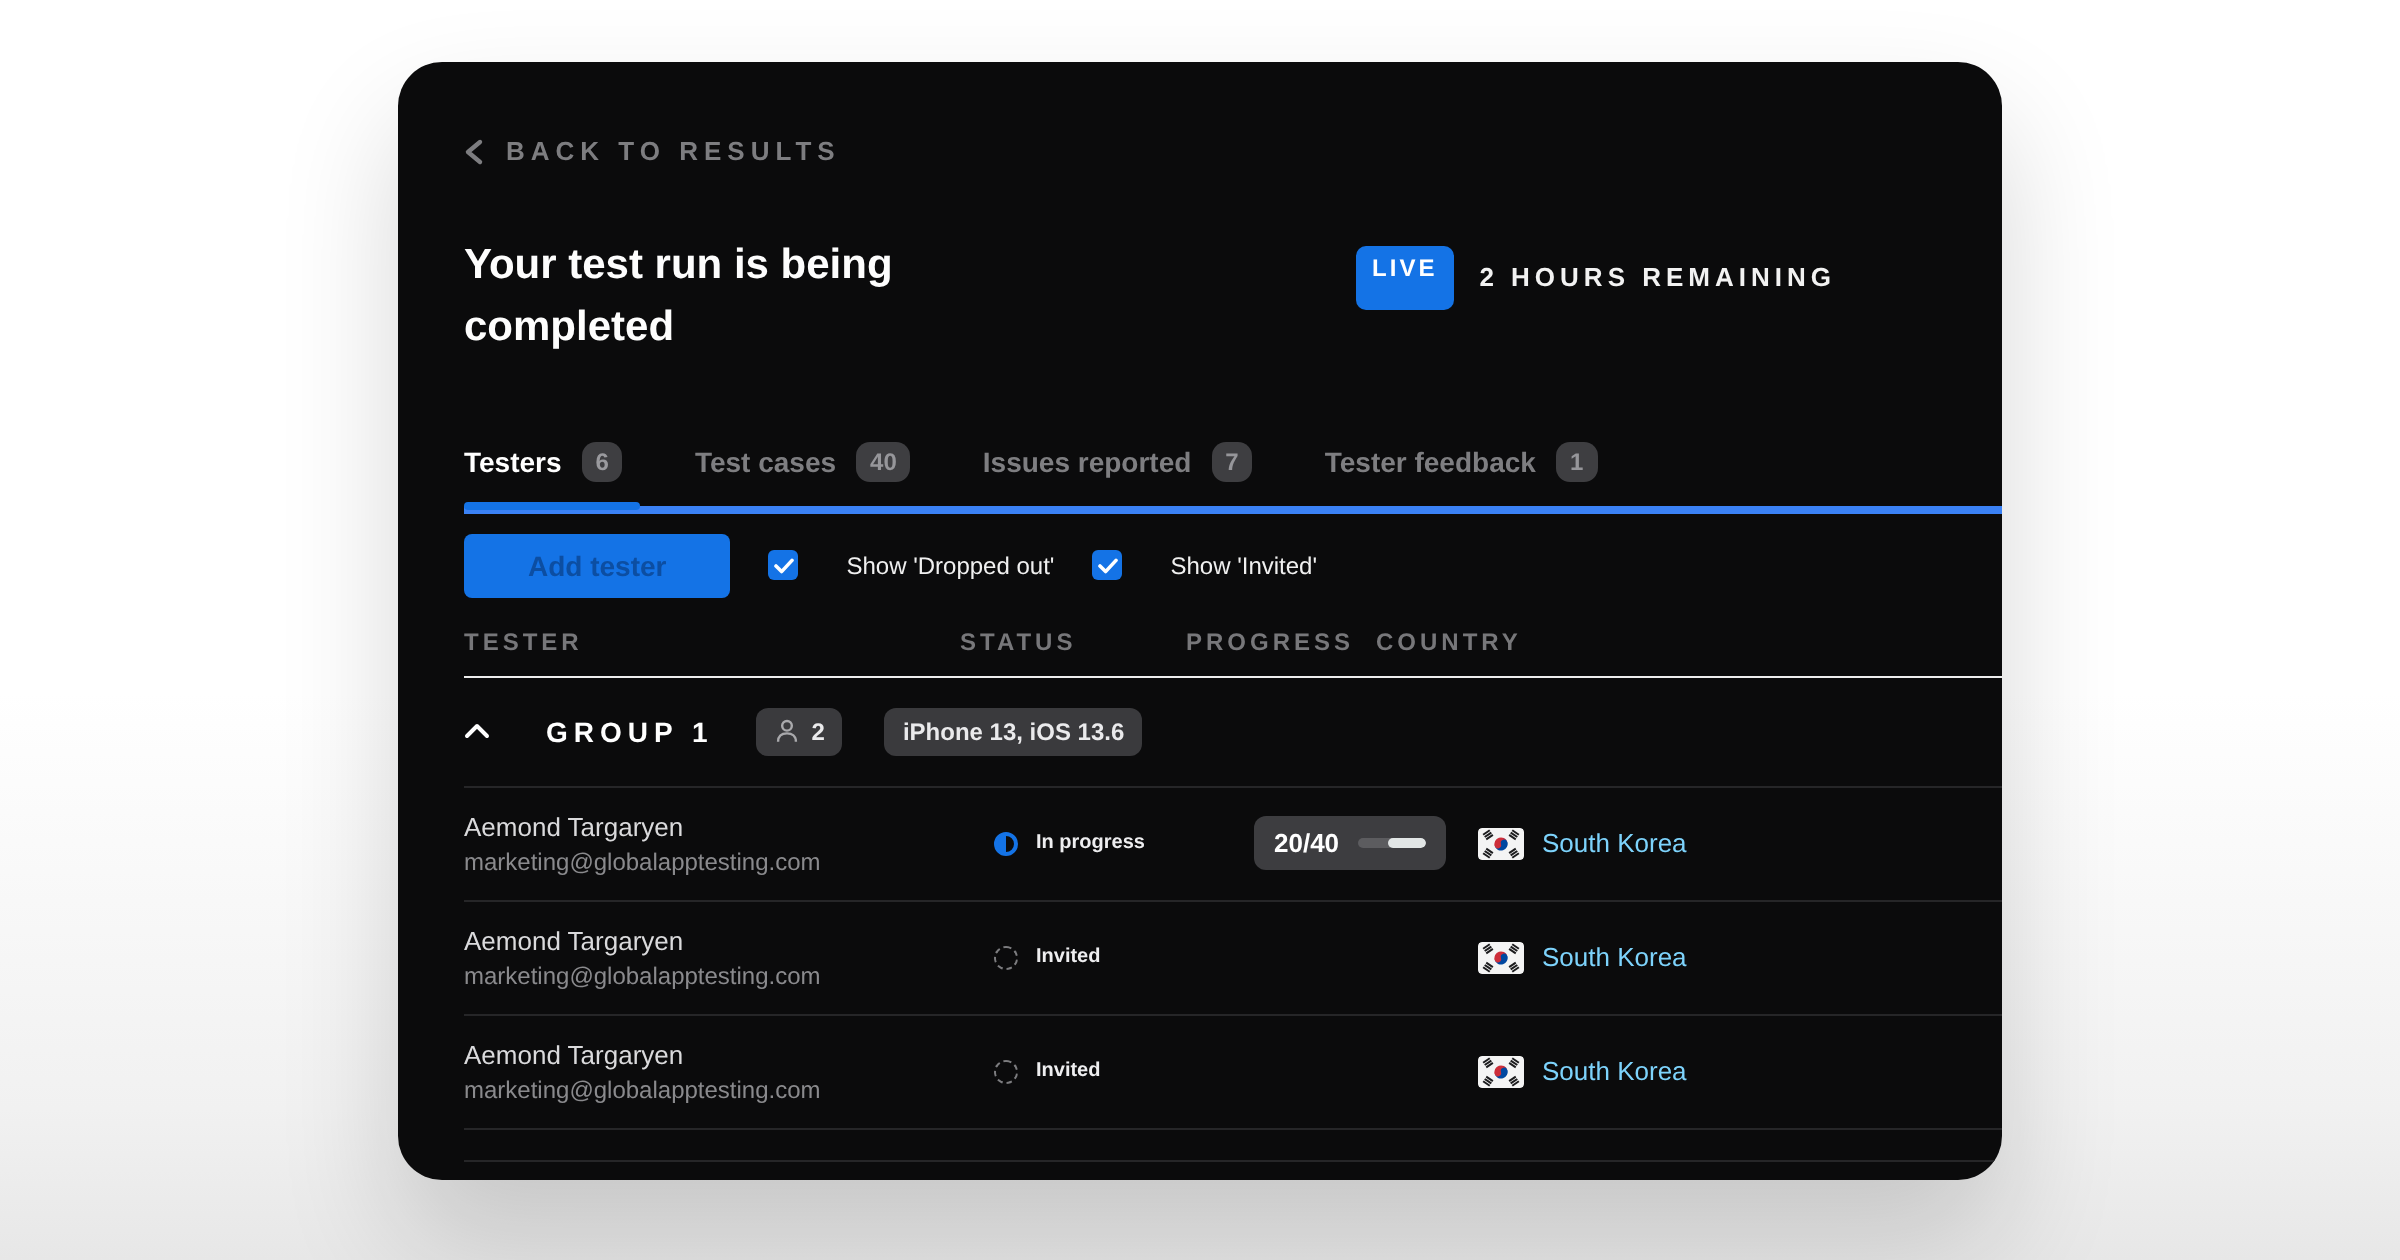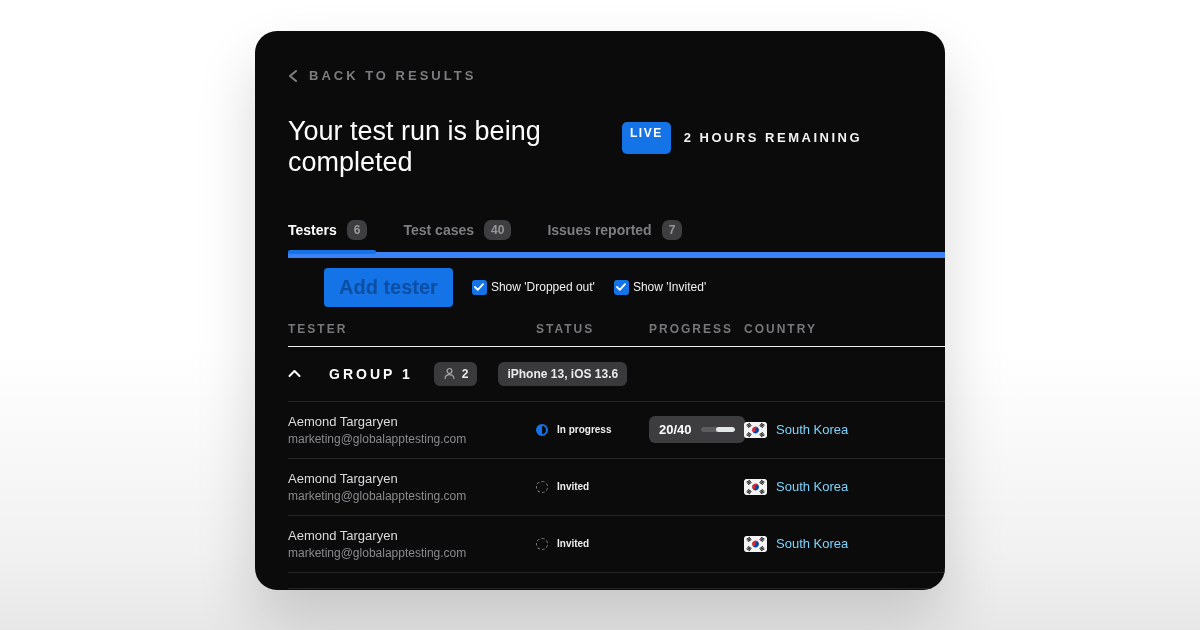--- a/index.html
+++ b/index.html
@@ -3,21 +3,21 @@
 <meta charset="utf-8">
 <style>
   * { box-sizing: border-box; }
   html, body { margin: 0; padding: 0; }
   body {
     width: 1200px; height: 630px; overflow: hidden;
     background: linear-gradient(180deg, #ffffff 0%, #ffffff 55%, #f1f1f1 88%, #e7e7e7 100%);
     font-family: "Liberation Sans", sans-serif;
   }
   .card {
-    width: 690px; height: 559px;
+    width: 802px; height: 559px;
     margin: 31px auto 0;
     background: var(--card_bg, #0b0b0c);
     border-radius: 22px;
     box-shadow: 0 30px 60px rgba(0,0,0,0.16);
     color: #fff;
     overflow: hidden;
   }
   .pad { padding-left: 33px; }
 
   
@@ -27,34 +27,34 @@
     color: #7d7d80; font-size: 13px; font-weight: bold; letter-spacing: 3px;
   }
 
   
   .title-row {
     display: flex; justify-content: space-between; align-items: flex-start;
     margin-top: 29px; padding-right: 83px;
   }
   h1 {
     margin: 0; max-width: 310px;
-    font-size: 27px; line-height: 31px; font-weight: 400; color: #fdfdfd;
+    font-size: 21px; line-height: 31px; font-weight: 700; color: #fdfdfd;
   }
   .live-group { display: flex; align-items: center; gap: 13px; margin-top: 6px; }
   .live-badge {
     background: var(--accent, #1473e6); color: #fff;
     font-size: 12px; font-weight: bold; letter-spacing: 1.5px;
     padding: 4px 8px 14px; border-radius: 5px;
   }
   .time-remaining { font-size: 13px; font-weight: bold; letter-spacing: 2.5px; color: #f2f2f2; }
 
   
   .tabs {
     display: flex; gap: 36px; margin-left: 33px; margin-top: 42px;
-    border-bottom: 6px solid #3b82f6;
+    border-bottom: 4px solid #3b82f6;
   }
   .tab {
     display: flex; align-items: center; gap: 10px;
     padding-bottom: 12px; position: relative; cursor: pointer;
     color: #7e7e81; font-size: 14px; font-weight: bold;
   }
   .tab .count {
     background: #3e3e41; color: #96969a;
     font-size: 12px; font-weight: bold; padding: 3px 7px; border-radius: 7px;
   }
@@ -63,24 +63,24 @@
   .tab.active::after {
     content: ""; position: absolute; left: 0; bottom: -2px;
     width: calc(100% + 9px); height: 4px; border-radius: 3px;
     background: var(--accent, #1473e6);
   }
 
   
   .toolbar { display: flex; align-items: center; gap: 19px; margin-top: 10px; }
   .btn-add {
     background: var(--accent, #1473e6); color: var(--add_tester_text, #0c4ea2);
-    border: none; border-radius: 4px; padding: 8px 15px;
-    font-family: inherit; font-size: 20px; font-weight: bold; cursor: pointer; margin-left: 36px;
-  }
-  .check-group { display: flex; align-items: center; gap: 4px; cursor: pointer; }
+    border: none; border-radius: 4px; padding: 8px 32px;
+    font-family: inherit; font-size: 14px; font-weight: bold; cursor: pointer;
+  }
+  .check-group { display: flex; align-items: center; gap: 24px; cursor: pointer; }
   .checkbox {
     width: 15px; height: 15px; border-radius: 3px;
     background: var(--accent, #1473e6);
     display: flex; align-items: center; justify-content: center;
   }
   .check-label { font-size: 12px; color: #f0f0f0; }
 
   
   .grid { display: grid; grid-template-columns: 248px 113px 95px 1fr; align-items: center; }
   .table-header {
@@ -92,21 +92,21 @@
     display: flex; align-items: center; gap: 21px;
     margin-left: 33px; height: 55px; border-bottom: 1px solid #262628;
   }
   .chevron-up { display: inline-flex; width: 20px; cursor: pointer; }
   .group-name { font-size: 14px; font-weight: 800; letter-spacing: 3px; color: #fff; }
   .badge {
     background: #3a3a3d; border-radius: 6px; padding: 5px 9px;
     display: inline-flex; align-items: center; gap: 6px;
     font-size: 12px; font-weight: bold; color: #eaeaec;
   }
-  .row { margin-left: 33px; min-height: 57px; border-bottom: 1px solid #262628; }
+  .row { margin-left: 33px; min-height: 57px; border-bottom: 1px solid #262628; gap: 17px; }
   .tester-name { font-size: 13px; color: #dadadc; }
   .tester-email { font-size: 12px; color: #8a8a8d; margin-top: 3px; }
   .status-cell { display: flex; gap: 9px; font-size: 10px; font-weight: bold; color: #eeeef0; }
   .icon-inprogress {
     width: 12px; height: 12px; border-radius: 50%;
     border: 2px solid var(--accent, #1473e6);
     background: linear-gradient(90deg, var(--accent, #1473e6) 50%, transparent 50%);
   }
   .icon-invited { width: 12px; height: 12px; border-radius: 50%; border: 1.5px dashed #7c7c7f; }
   .progress-badge {
@@ -188,20 +188,24 @@
       <span class="count">6</span>
     </div>
     <div class="tab">
       <span>Test cases</span>
       <span class="count">40</span>
     </div>
     <div class="tab">
       <span>Issues reported</span>
       <span class="count">7</span>
     </div>
+    <div class="tab">
+      <span>Tester feedback</span>
+      <span class="count">1</span>
+    </div>
   </div>
 
   <div class="toolbar pad">
     <button class="btn-add">Add tester</button>
     <div class="check-group">
       <span class="checkbox">
         <svg width="10" height="8" viewBox="0 0 10 8" fill="none" stroke="#fff" stroke-width="1.8" stroke-linecap="round" stroke-linejoin="round">
             <polyline points="1,4 3.8,6.8 9,1.2"></polyline>
           </svg>
       </span>

